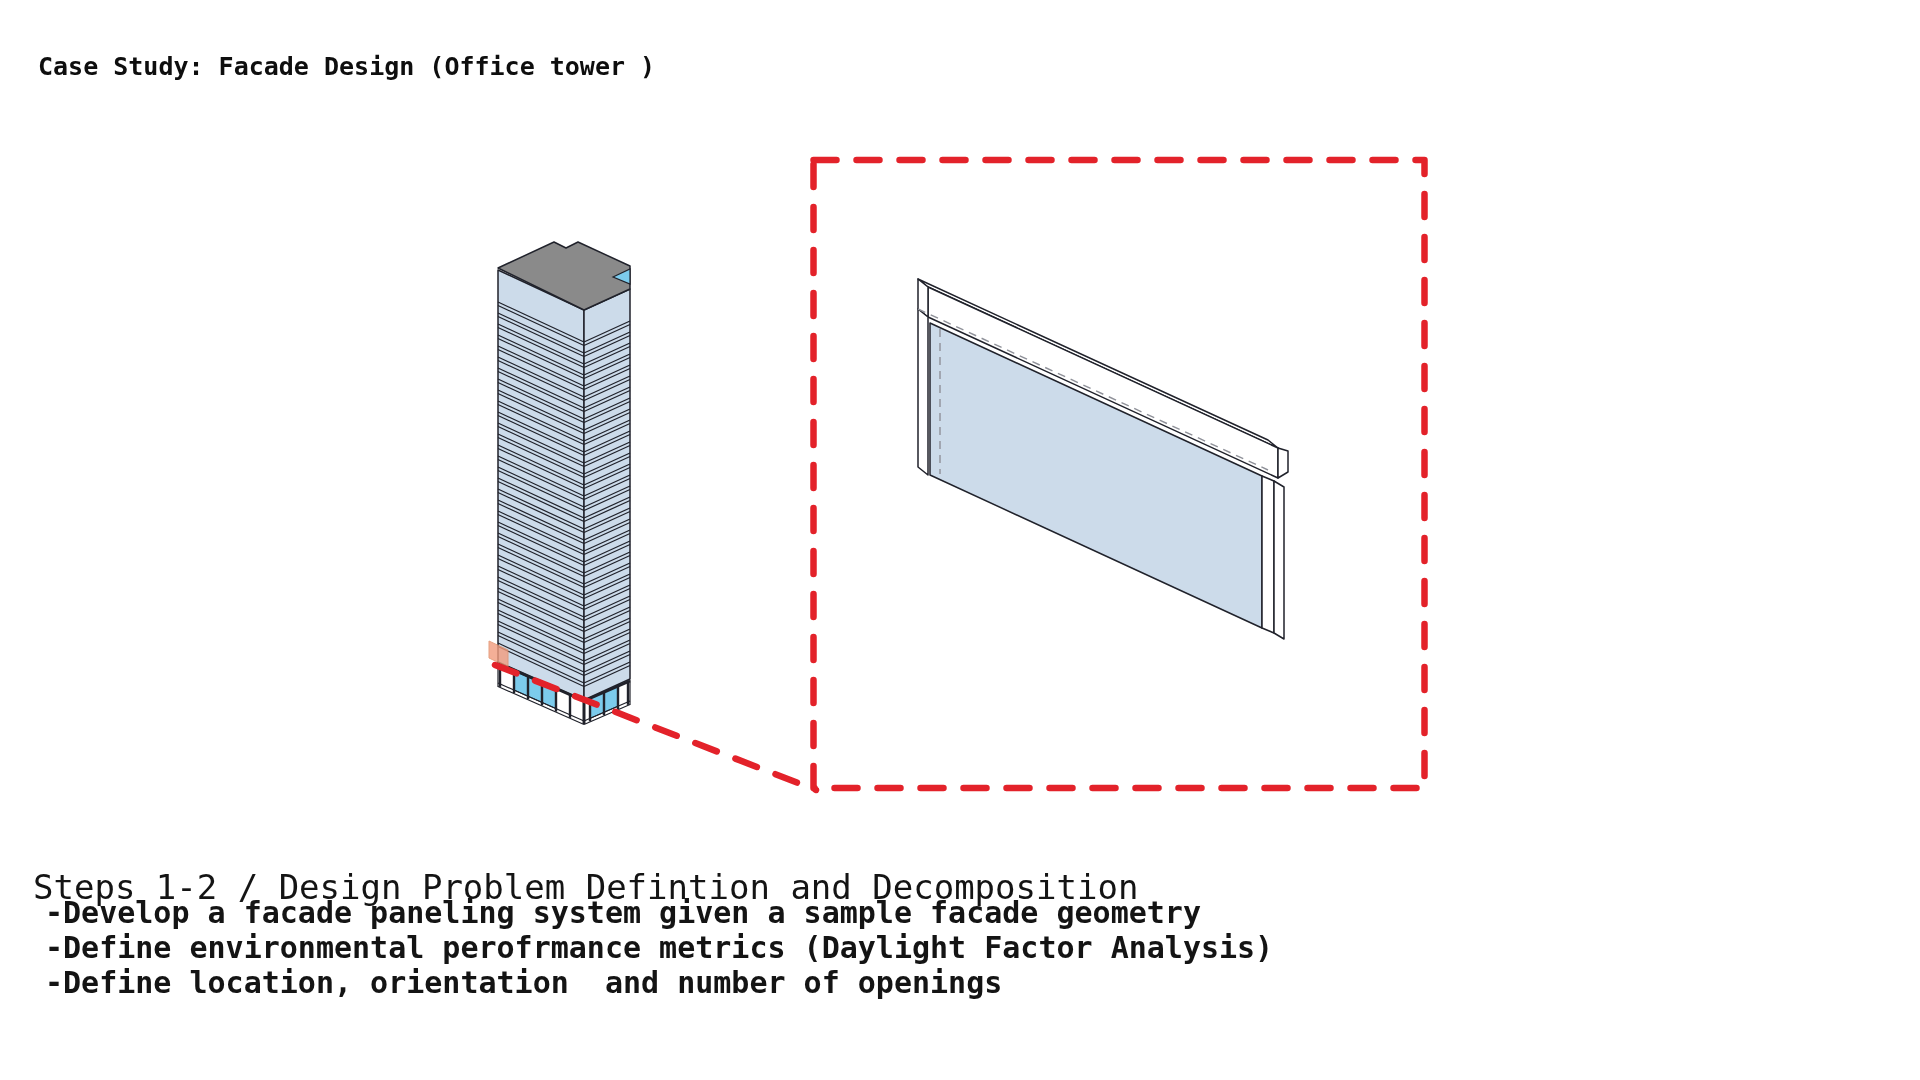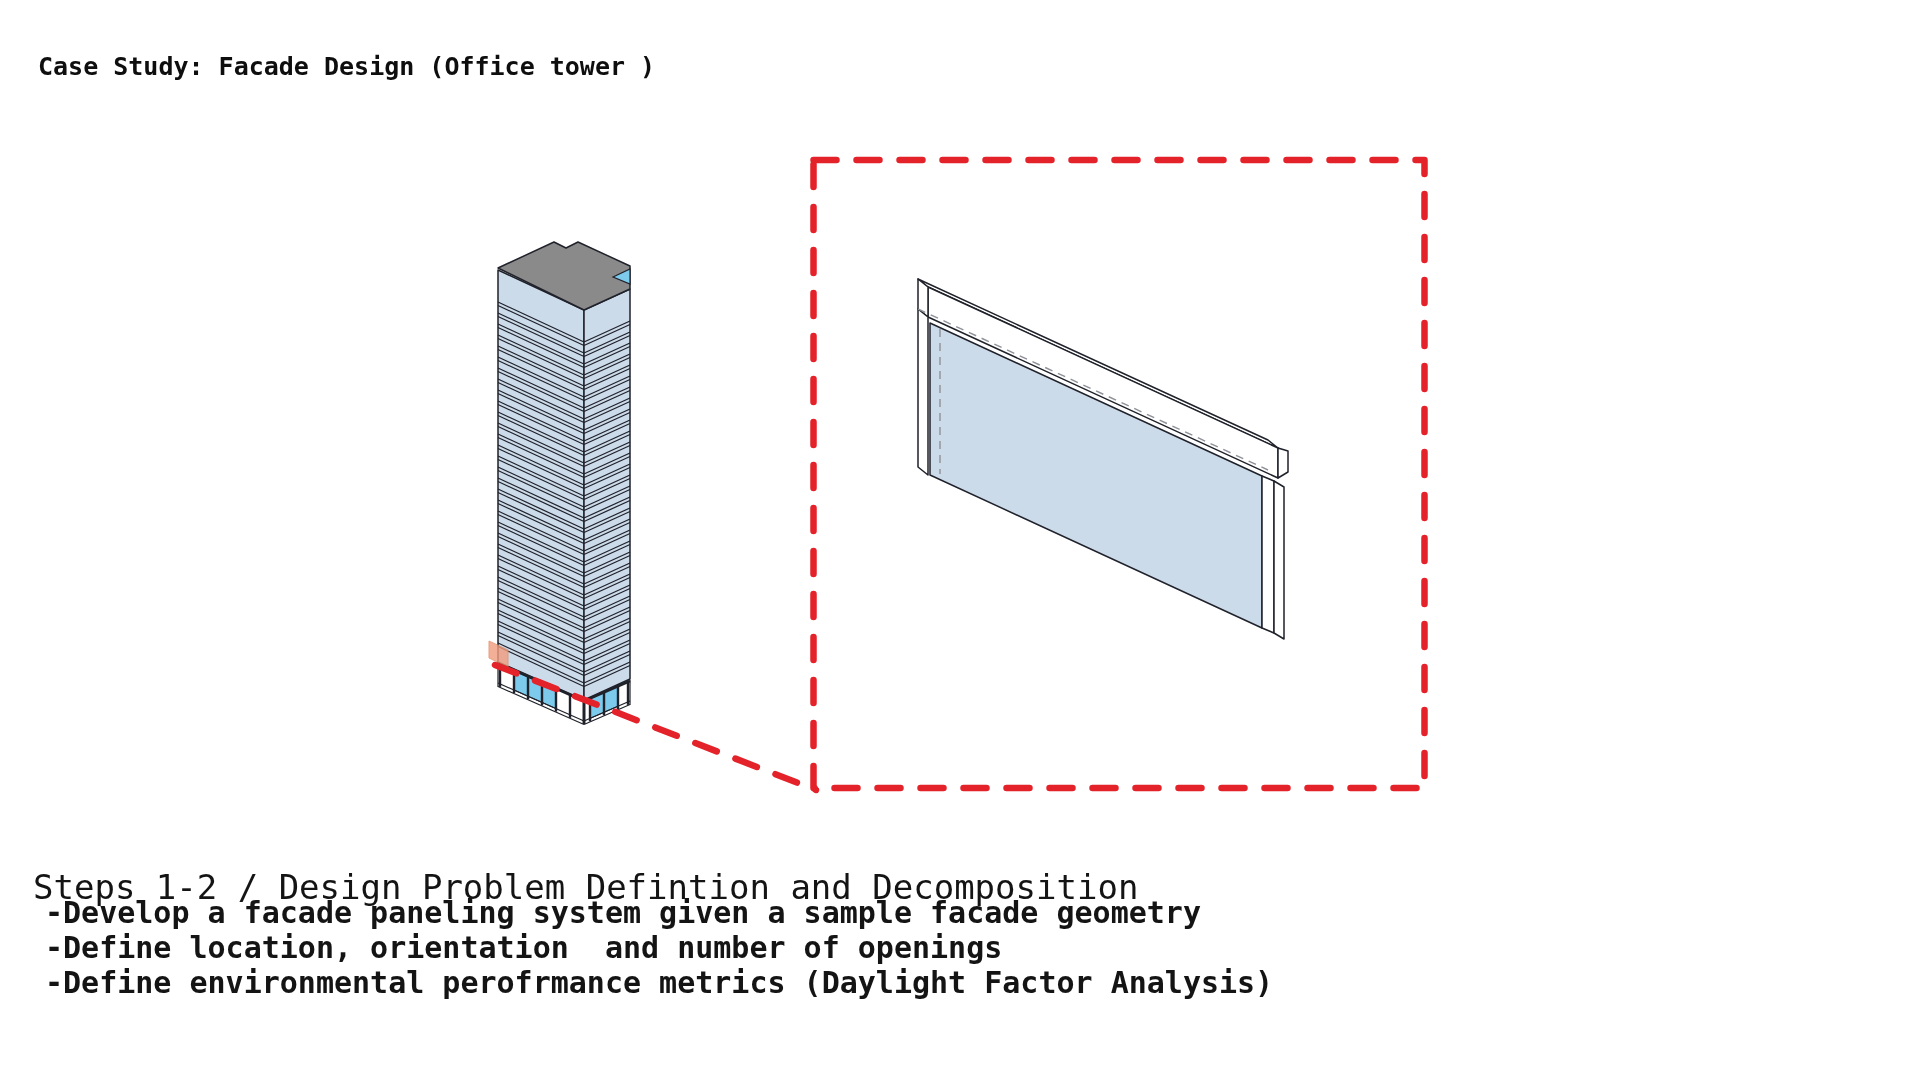--- a/index.html
+++ b/index.html
@@ -225,15 +225,15 @@
     <line class="hidden-edge" x1="940" y1="329" x2="940" y2="474"></line>
   </g>
 </svg>
 
 <div class="abs title">Case Study: Facade Design (Office tower )</div>
 
 <div class="abs heading">Steps 1-2 / Design Problem Defintion and Decomposition</div>
 
 <div class="abs bullets">
   <div class="bullet">-Develop a facade paneling system given a sample facade geometry</div>
+  <div class="bullet">-Define environmental perofrmance metrics (Daylight Factor Analysis)</div>
   <div class="bullet">-Define location, orientation  and number of openings</div>
-  <div class="bullet">-Define environmental perofrmance metrics (Daylight Factor Analysis)</div>
 </div>
 
 </body></html>

